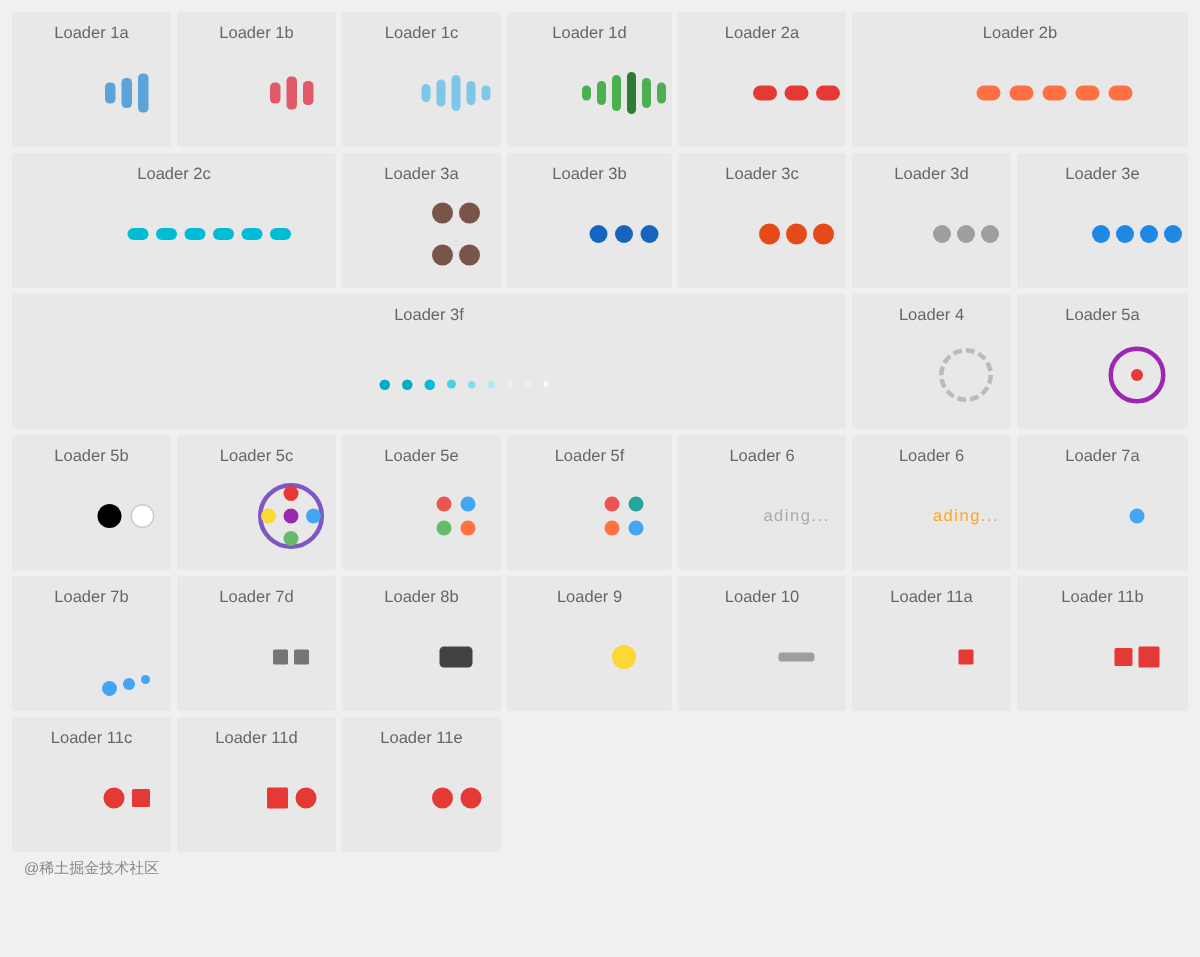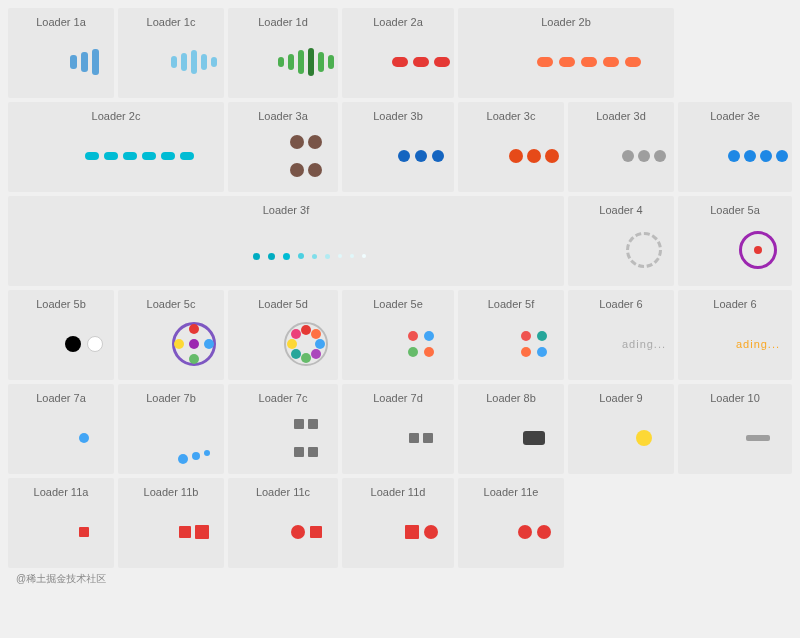--- a/index.html
+++ b/index.html
@@ -221,20 +221,28 @@
 
   <div class="card">
     <div class="card-title">Loader 1a</div>
     <div class="card-visual l1a">
       <div class="bar b1"></div>
       <div class="bar b2"></div>
       <div class="bar b3"></div>
     </div>
   </div>
 
+  <div class="card">
+    <div class="card-title">Loader 1b</div>
+    <div class="card-visual l1b">
+      <div class="bar b1"></div>
+      <div class="bar b2"></div>
+      <div class="bar b3"></div>
+    </div>
+  </div>
 
   <div class="card">
     <div class="card-title">Loader 1c</div>
     <div class="card-visual l1c">
       <div class="bar b1"></div>
       <div class="bar b2"></div>
       <div class="bar b3"></div>
       <div class="bar b4"></div>
       <div class="bar b5"></div>
     </div>
@@ -379,36 +387,20 @@
         <div class="orbit-center-ring"></div>
         <div class="od" style="background:#e53935; top:2px; left:17px;"></div>
         <div class="od" style="background:#42a5f5; top:17px; right:2px;"></div>
         <div class="od" style="background:#66bb6a; bottom:2px; left:17px;"></div>
         <div class="od" style="background:#fdd835; top:17px; left:2px;"></div>
         <div class="circle" style="width:10px;height:10px;background:#9c27b0; position:absolute; top:17px; left:17px;"></div>
       </div>
     </div>
   </div>
 
-  <div class="card">
-    <div class="card-title">Loader 5d</div>
-    <div class="card-visual">
-      <div class="orbit-container">
-        <div style="position:absolute;top:0;left:0;width:44px;height:44px;border-radius:50%;border:2px solid #bbb;"></div>
-        <div class="od" style="background:#e53935; top:3px; left:17px;"></div>
-        <div class="od" style="background:#42a5f5; top:17px; right:3px;"></div>
-        <div class="od" style="background:#66bb6a; bottom:3px; left:17px;"></div>
-        <div class="od" style="background:#fdd835; top:17px; left:3px;"></div>
-        <div class="od" style="background:#ff7043; top:7px; right:7px;"></div>
-        <div class="od" style="background:#ab47bc; bottom:7px; right:7px;"></div>
-        <div class="od" style="background:#26a69a; bottom:7px; left:7px;"></div>
-        <div class="od" style="background:#ec407a; top:7px; left:7px;"></div>
-      </div>
-    </div>
-  </div>
 
   <div class="card">
     <div class="card-title">Loader 5e</div>
     <div class="card-visual">
       <div class="l5e">
         <div class="circle l5e-d1"></div>
         <div class="circle l5e-d2"></div>
         <div class="circle l5e-d3"></div>
         <div class="circle l5e-d4"></div>
       </div>
@@ -450,29 +442,20 @@
 
   <div class="card">
     <div class="card-title">Loader 7b</div>
     <div class="card-visual" style="gap:4px; align-items:flex-end;">
       <div class="circle" style="width:10px;height:10px;background:#42a5f5;"></div>
       <div class="circle" style="width:8px;height:8px;background:#42a5f5; margin-bottom:4px;"></div>
       <div class="circle" style="width:6px;height:6px;background:#42a5f5; margin-bottom:8px;"></div>
     </div>
   </div>
 
-  <div class="card">
-    <div class="card-title">Loader 7c</div>
-    <div class="card-visual" style="gap:4px; flex-wrap:wrap; max-width:30px;">
-      <div class="square l7c-sq"></div>
-      <div class="square l7c-sq"></div>
-      <div class="square l7c-sq"></div>
-      <div class="square l7c-sq"></div>
-    </div>
-  </div>
 
   <div class="card">
     <div class="card-title">Loader 7d</div>
     <div class="card-visual" style="gap:4px;">
       <div class="square l7d-sq"></div>
       <div class="square l7d-sq"></div>
     </div>
   </div>
 
 

